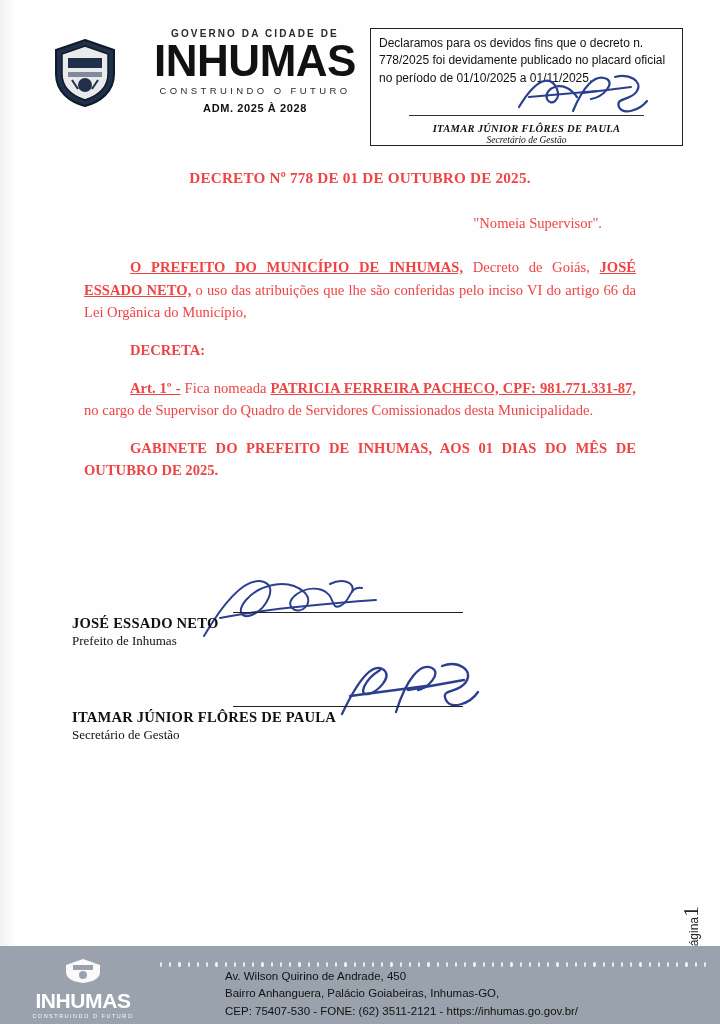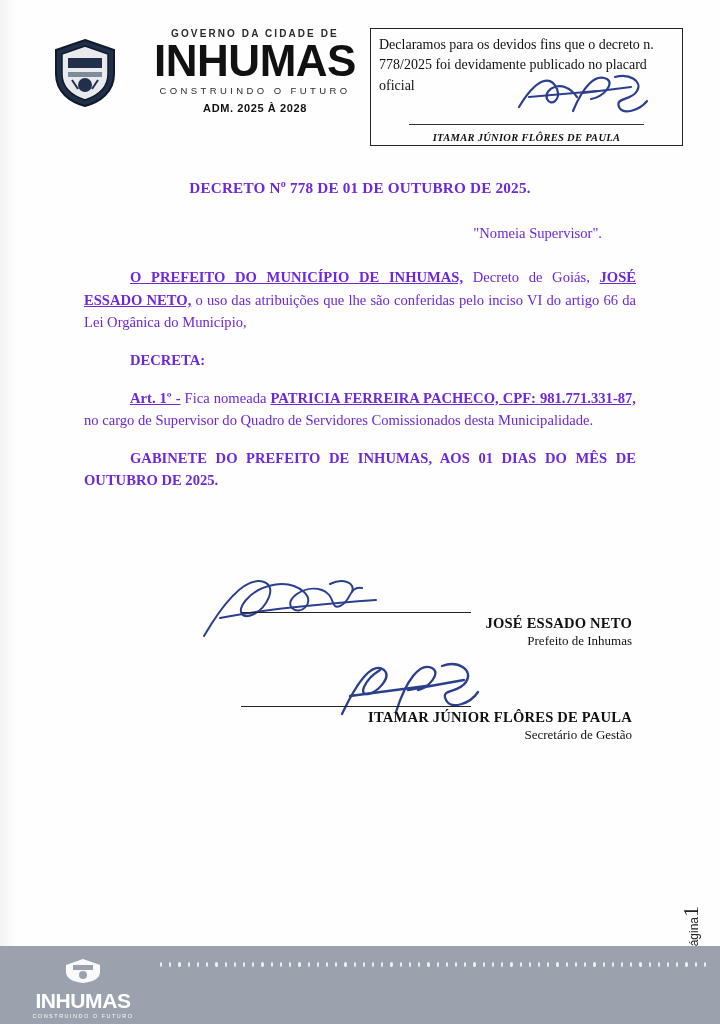--- a/index.html
+++ b/index.html
@@ -85,22 +85,22 @@
     left: 330px;
     top: 6px;
     width: 313px;
     height: 118px;
     border: 1px solid #222;
     box-sizing: border-box;
     padding: 6px 8px 0 8px;
     overflow: hidden;
   }
   .stamp-line {
-    font-family: Liberation Serif, serif;
-    font-size: 14px;
+    font-family: Liberation Sans, sans-serif;
+    font-size: 12px;
     line-height: 1.45;
     color: #111;
   }
   .stamp-sig-area {
     position: relative;
     height: 34px;
   }
   .stamp-rule {
     position: absolute;
     left: 30px;
@@ -130,25 +130,25 @@
     top: 38px;
     width: 150px;
     height: 52px;
     pointer-events: none;
   }
 
   
   .doc {
     position: absolute;
     left: 84px;
-    top: 176px;
+    top: 166px;
     width: 552px;
     font-size: 14.6px;
     line-height: 1.55;
-    color: #6d28d9;
+    color: #ef4444;
     text-align: justify;
   }
   .doc p { margin: 0 0 15px 0; }
   .indent { text-indent: 46px; }
   .title {
     text-align: center;
     font-weight: 700;
     font-size: 15.2px;
     letter-spacing: 0.2px;
     margin-bottom: 22px;
@@ -159,23 +159,23 @@
     padding-right: 34px;
   }
   .bold { font-weight: 700; text-decoration: underline; }
   .decreta { text-indent: 46px; font-weight: 700; margin-bottom: 18px; }
 
   .gabinete { margin-top: 4px; font-weight: 700; text-indent: 46px; }
 
   
   .sig-block {
     position: absolute;
-    left: 80px;
+    left: 72px;
     width: 552px;
-    text-align: right;
+    text-align: left;
   }
   .sig-1 { top: 612px; }
   .sig-2 { top: 706px; }
   .sig-rule {
     width: 230px;
     margin: 0 auto;
     border-top: 1px solid #222;
   }
   .sig-name {
     font-weight: 700;
@@ -311,20 +311,21 @@
     <div class="brand-block">
       <div class="brand-top">GOVERNO DA CIDADE DE</div>
       <div class="brand-name">INHUMAS</div>
       <div class="brand-sub">CONSTRUINDO O FUTURO</div>
       <div class="brand-adm">ADM. 2025 À 2028</div>
     </div>
 
     <div class="stamp">
       <div class="stamp-line">Declaramos para os devidos fins que o decreto n.</div>
       <div class="stamp-line">778/2025 foi devidamente publicado no placard oficial</div>
+      <div class="stamp-line">no período de 01/10/2025 a 01/11/2025.</div>
       <div class="stamp-sig-area">
         <div class="stamp-rule"></div>
       </div>
       <div class="stamp-name">ITAMAR JÚNIOR FLÔRES DE PAULA</div>
       <div class="stamp-role">Secretário de Gestão</div>
 
       <svg class="stamp-scribble" viewBox="0 0 150 52">
         <g fill="none" stroke="#2b3f8f" stroke-width="2.2" stroke-linecap="round">
           <path d="M8 40 C26 10, 40 8, 46 22 C50 33, 40 40, 36 32 C32 22, 52 10, 66 30"></path>
           <path d="M18 30 L86 24"></path>
@@ -460,15 +461,20 @@
         <i></i>
         <i></i>
         <i></i>
         <i></i>
         <i></i>
         <i></i>
         <i></i>
         <i></i>
     </div>
 
+    <div class="footer-text">
+      <div>Av. Wilson Quirino de Andrade, 450</div>
+      <div>Bairro Anhanguera, Palácio Goiabeiras,  Inhumas-GO,</div>
+      <div>CEP: 75407-530 - FONE: (62) 3511-2121 - https://inhumas.go.gov.br/</div>
+    </div>
   </div>
 
 </div>
 
 </body></html>

